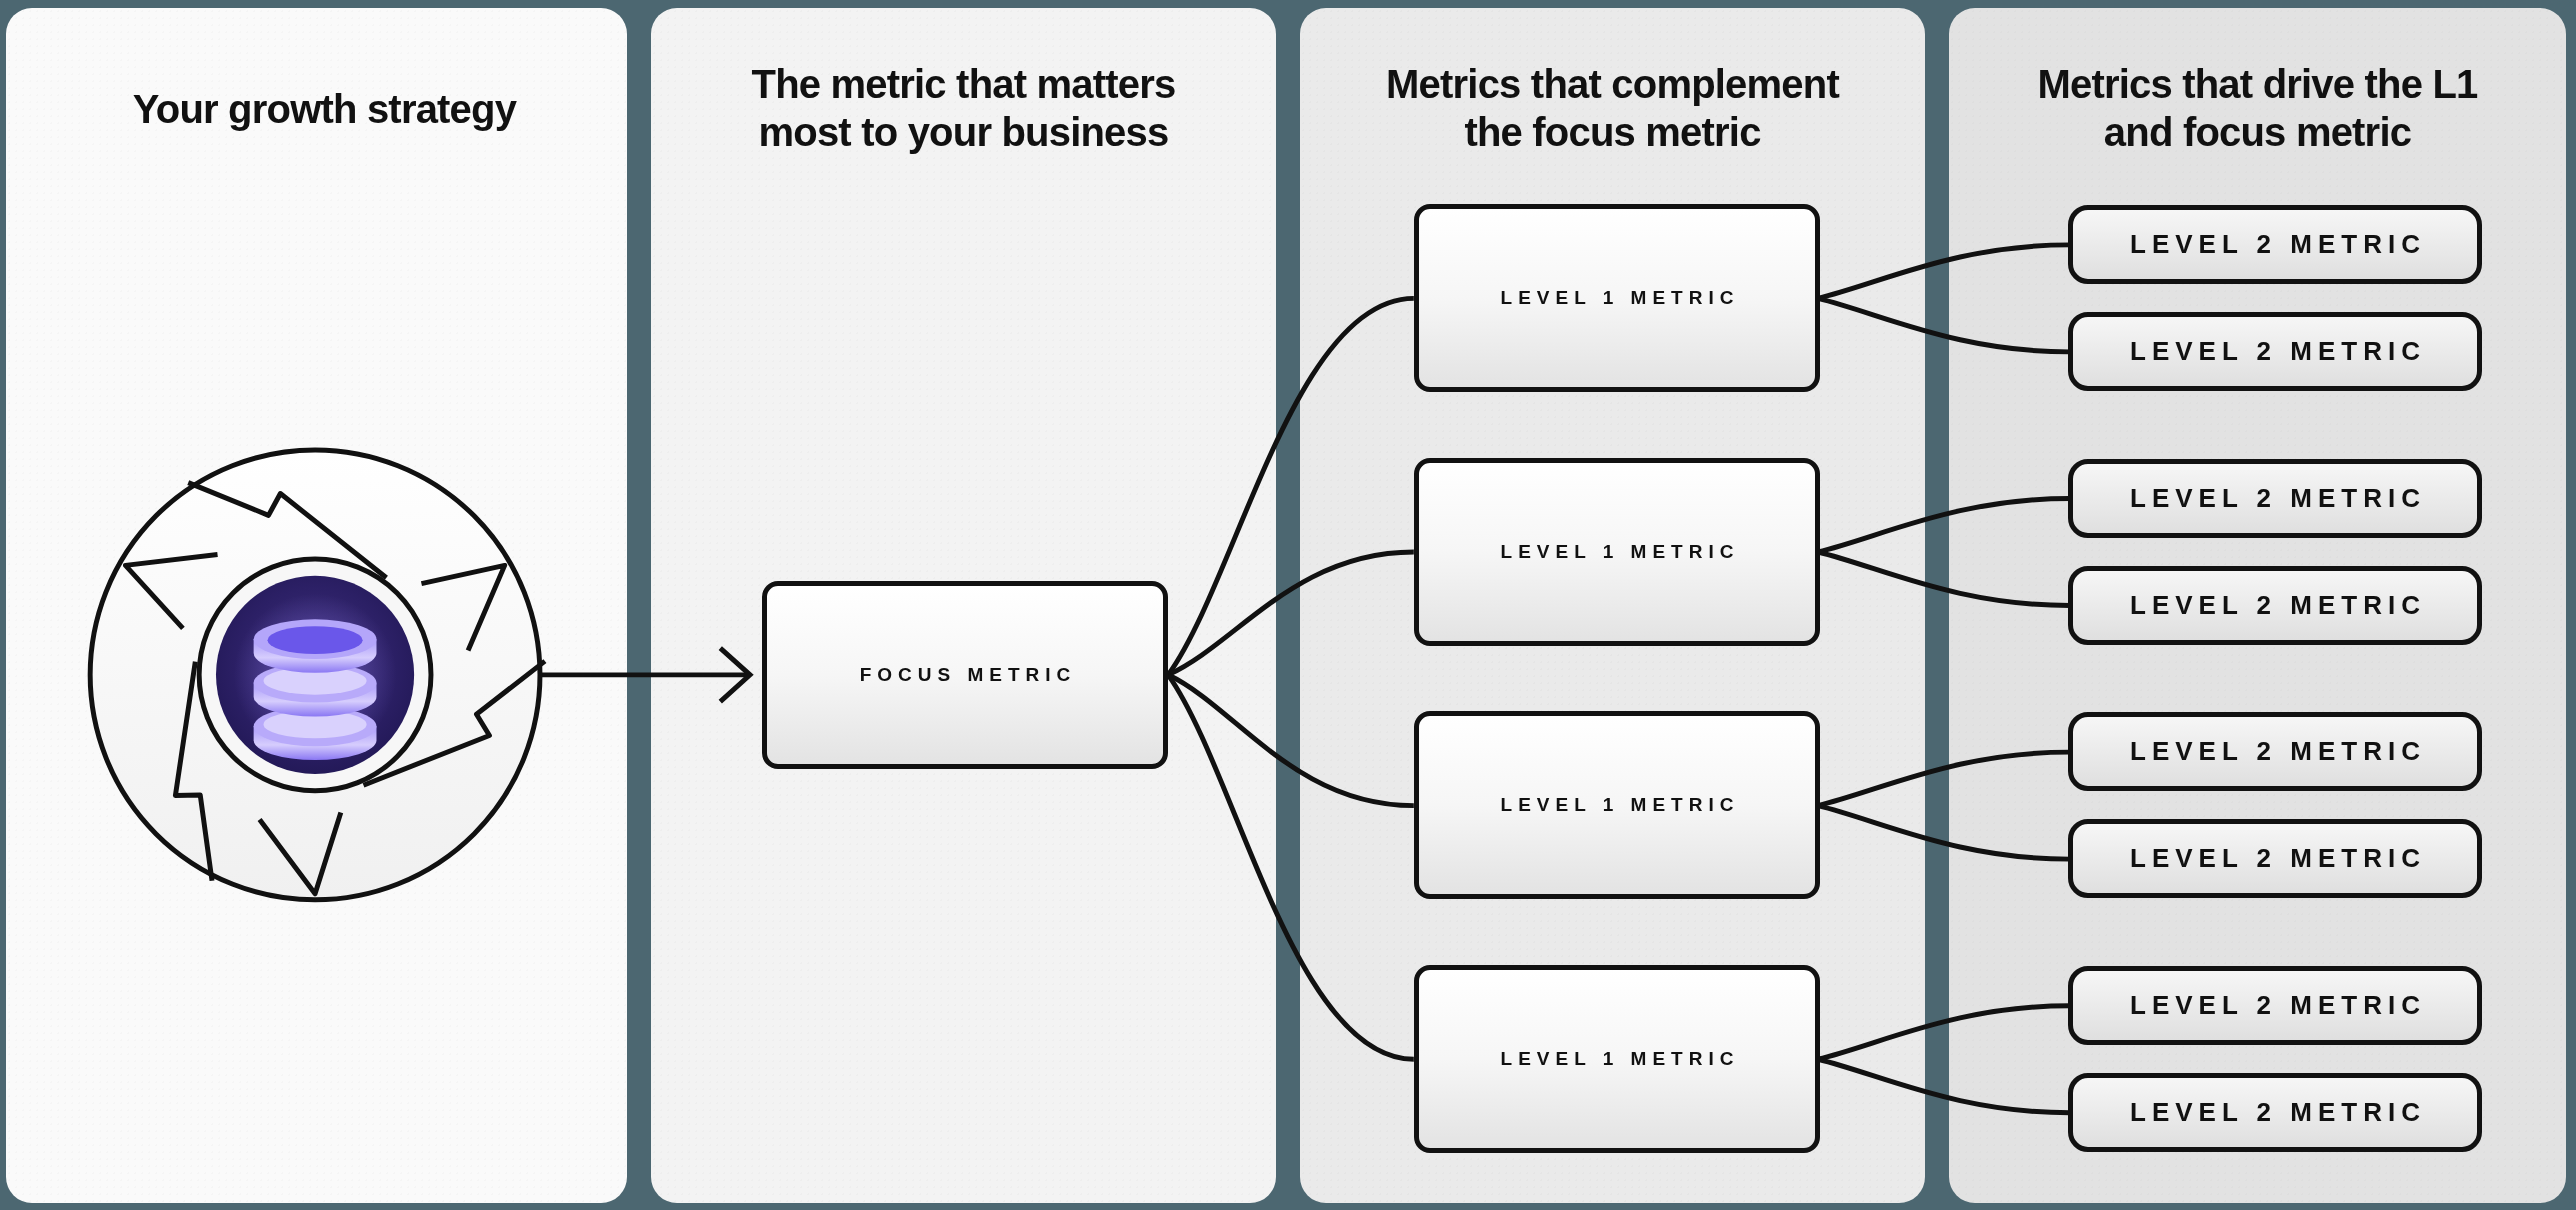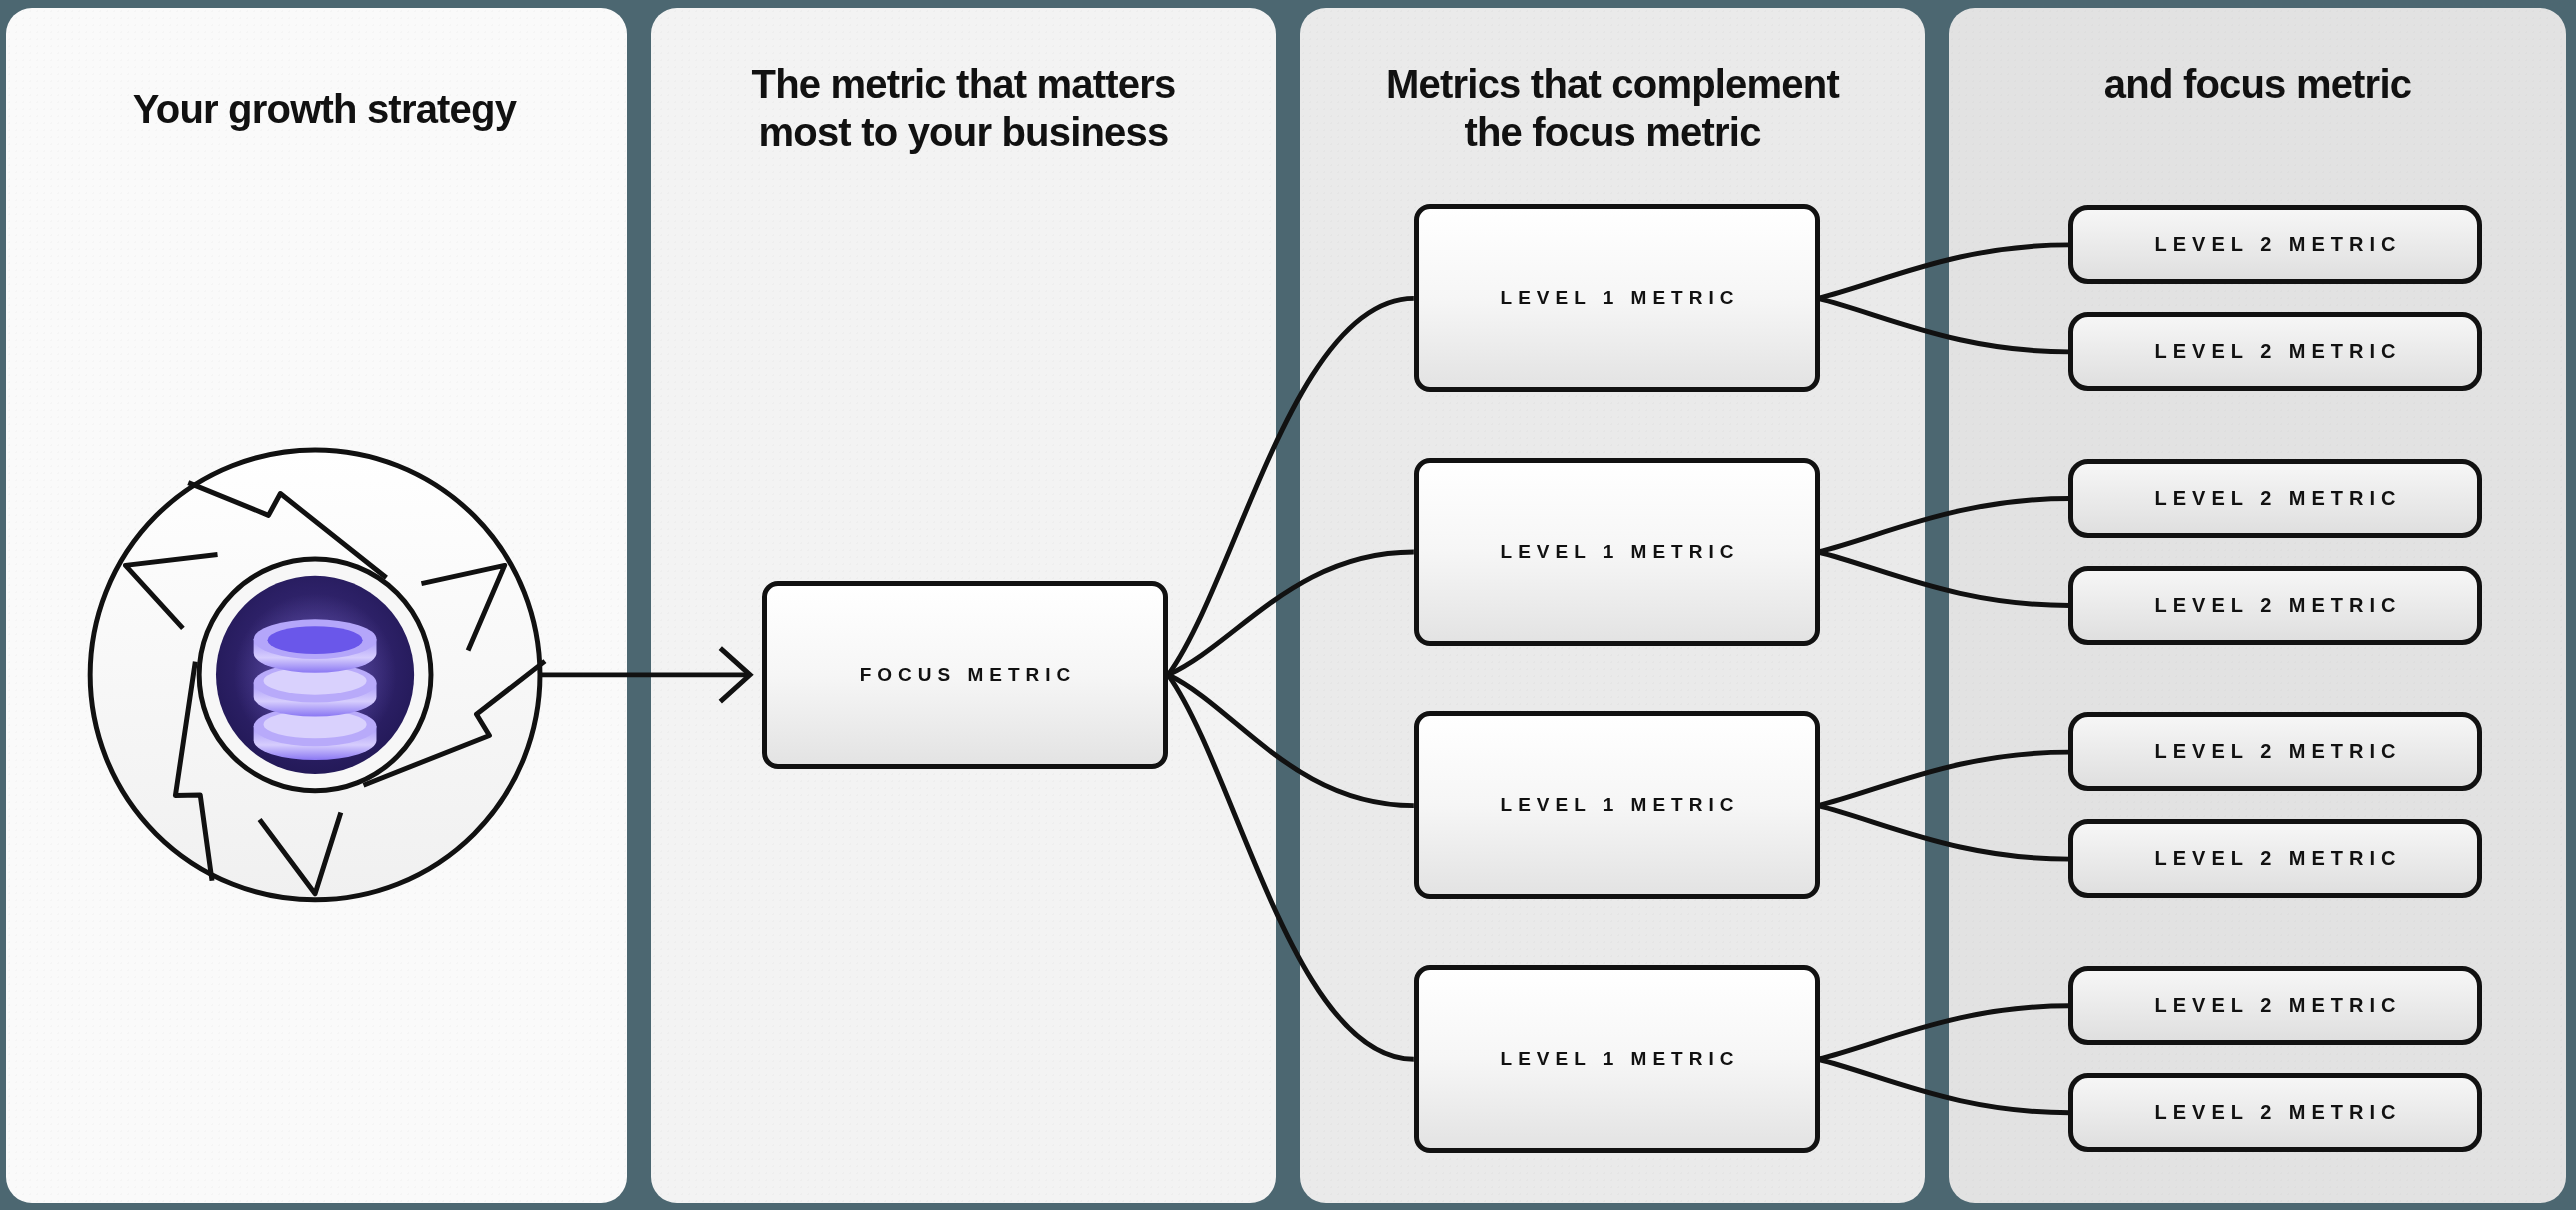--- a/index.html
+++ b/index.html
@@ -34,21 +34,21 @@
     display:flex;align-items:center;justify-content:center;
     font-weight:700;color:#111111;text-align:center;
   }
   .node-big{
     width:406px;height:188px;border-radius:16px;
     font-size:19px;letter-spacing:6px;text-indent:6px;
     background:linear-gradient(180deg,#ffffff 0%,#f6f6f6 50%,#e3e3e3 100%);
   }
   .node-small{
     left:2068px;width:414px;height:79px;border-radius:20px;
-    font-size:20px;letter-spacing:6px;text-indent:6px;
+    font-size:26px;letter-spacing:6px;text-indent:6px;
     background:linear-gradient(180deg,#f6f6f6 0%,#dfdfdf 100%);
   }
   #focus-node{left:762px;top:581px;}
   #l1-node-0{left:1414px;top:204px;}
   #l1-node-1{left:1414px;top:458px;}
   #l1-node-2{left:1414px;top:711px;}
   #l1-node-3{left:1414px;top:965px;}
   #l2-node-0{top:205px;}  #l2-node-1{top:312px;}
   #l2-node-2{top:459px;}  #l2-node-3{top:566px;}
   #l2-node-4{top:712px;}  #l2-node-5{top:819px;}
@@ -76,20 +76,21 @@
 
 <div class="panel" id="panel-level1">
   <div class="panel-title">
     <span>Metrics that complement</span>
     <span>the focus metric</span>
   </div>
 </div>
 
 <div class="panel" id="panel-level2">
   <div class="panel-title">
+    <span>Metrics that drive the L1</span>
     <span>and focus metric</span>
   </div>
 </div>
 
 <svg id="diagram-svg" width="2576" height="1211" viewBox="0 0 2600 1222">
   <defs>
     <linearGradient id="wheelGrad" x1="0" y1="0" x2="0" y2="1">
       <stop offset="0" stop-color="#ffffff"></stop>
         <stop offset="1" stop-color="#f0f0f0"></stop>
     </linearGradient>

